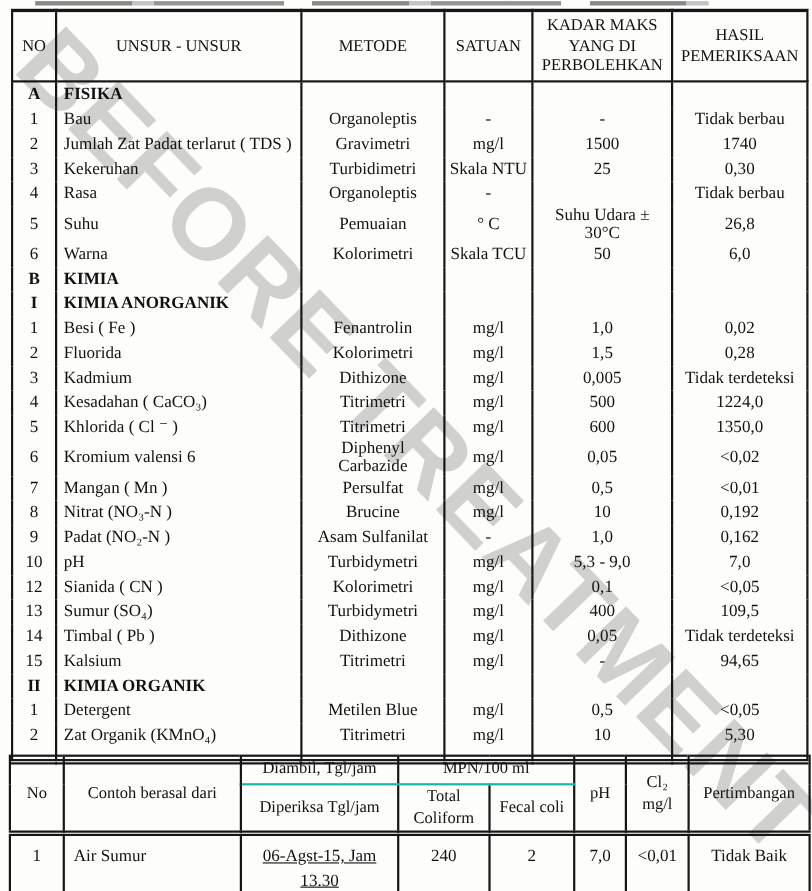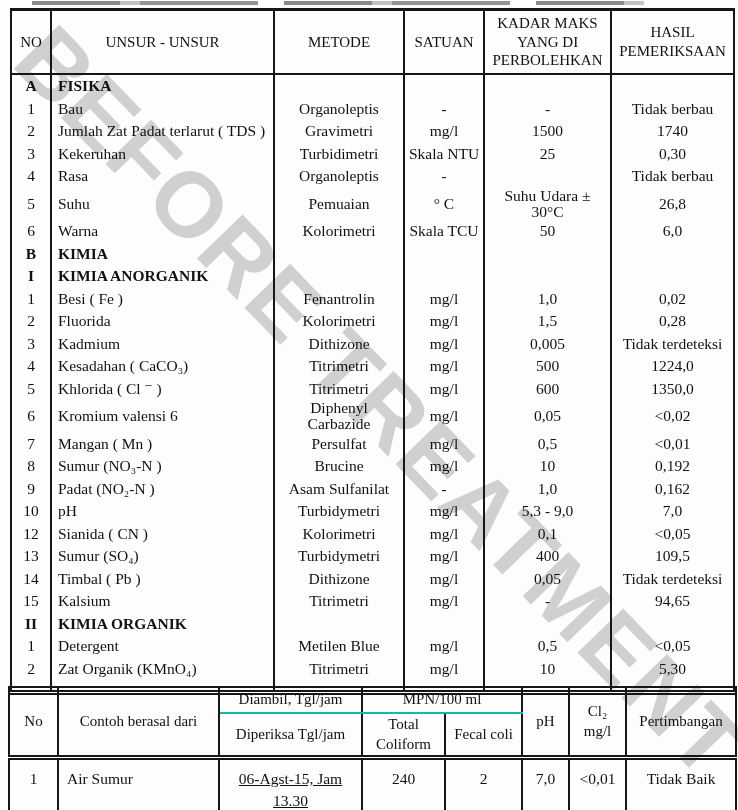--- a/index.html
+++ b/index.html
@@ -214,21 +214,21 @@
       <tr>
         <td class="c-no">7</td>
         <td class="c-unsur">Mangan ( Mn )</td>
         <td>Persulfat</td>
         <td>mg/l</td>
         <td>0,5</td>
         <td>&lt;0,01</td>
       </tr>
       <tr>
         <td class="c-no">8</td>
-        <td class="c-unsur">Sumur (NO₃-N )</td>
+        <td class="c-unsur">Nitrat (NO₃-N )</td>
         <td>Brucine</td>
         <td>mg/l</td>
         <td>10</td>
         <td>0,192</td>
       </tr>
       <tr>
         <td class="c-no">9</td>
         <td class="c-unsur">Padat (NO₂-N )</td>
         <td>Asam Sulfanilat</td>
         <td>-</td>

